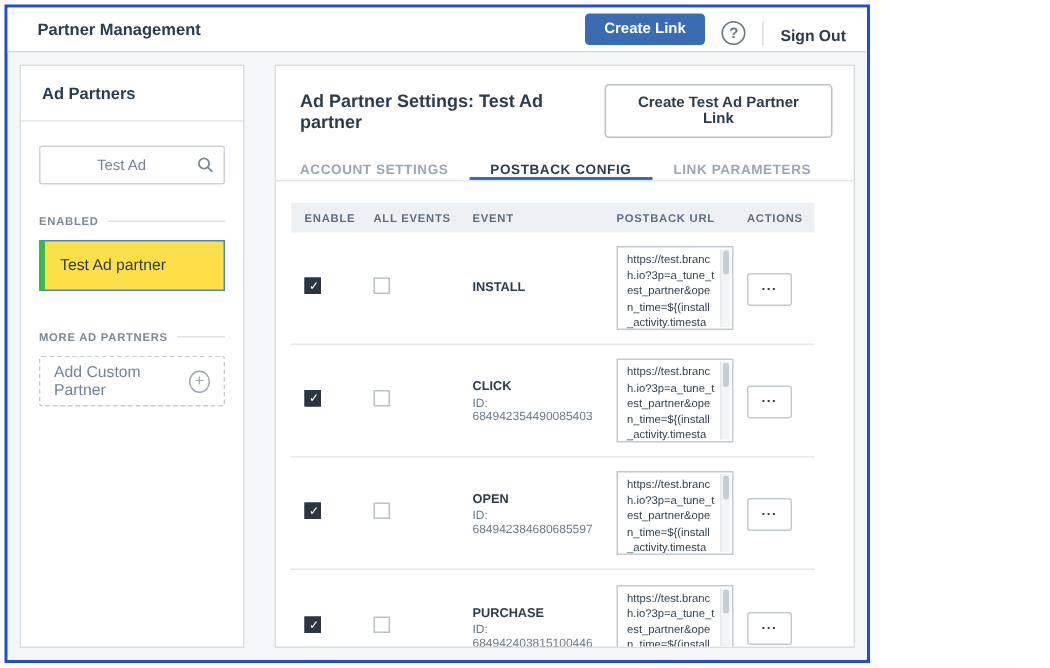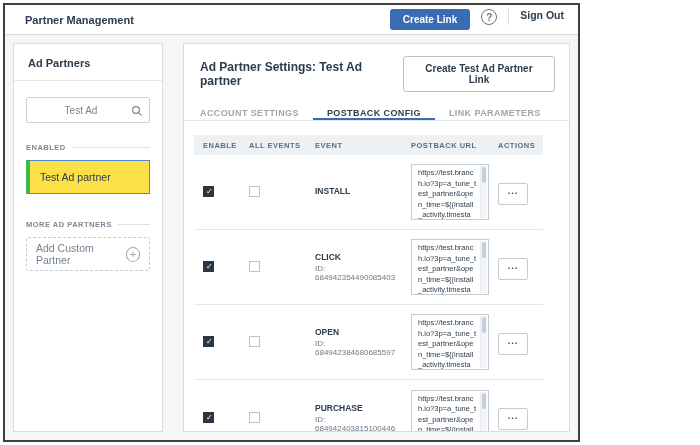--- a/index.html
+++ b/index.html
@@ -1,22 +1,22 @@
 <!DOCTYPE html>
 <html><head>
 <meta charset="utf-8">
 <style>
   * { margin:0; padding:0; box-sizing:border-box; }
   html,body { width:700px; height:445px; background:#fff; font-family:"Liberation Sans", sans-serif; }
-  .frame { position:absolute; top:3px; left:3px; width:577px; height:439px; border:2px solid #404040; background:#f5f6f7; overflow:hidden; }
+  .frame { position:absolute; top:3px; left:3px; width:577px; height:439px; border:2px solid #1d4ed8; background:#f5f6f7; overflow:hidden; }
 
   
   .topbar { height:30px; background:#fff; border-bottom:1px solid #d8dde2; display:flex; align-items:center; justify-content:space-between; padding:0 14px 0 20px; }
   .topbar-title { font-size:11px; font-weight:bold; color:#2b3c4e; }
-  .topbar-right { display:flex; align-items:flex-start; gap:11px; }
+  .topbar-right { display:flex; align-items:flex-end; gap:11px; }
   .btn-primary { background:#3a6cb4; color:#fff; border:none; border-radius:3px; font-size:10px; font-weight:bold; padding:5px 13px; font-family:inherit; cursor:pointer; }
   .help-icon { width:16px; height:16px; border:1.5px solid #68747f; border-radius:50%; color:#68747f; font-size:10px; font-weight:bold; display:flex; align-items:center; justify-content:center; cursor:pointer; }
   .vdiv { width:1px; height:16px; background:#d8dde2; }
   .signout { background:none; border:none; font-size:10.5px; font-weight:bold; color:#2b3c4e; font-family:inherit; cursor:pointer; }
 
   
   .content { display:flex; gap:20px; padding:8px; height:405px; }
 
   
   .sidebar { width:150px; background:#fff; border:1px solid #d9dee3; flex-shrink:0; }

